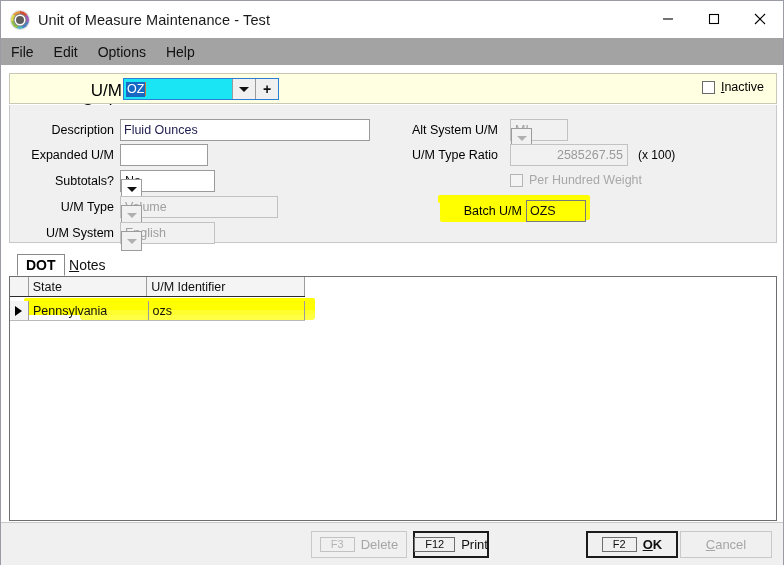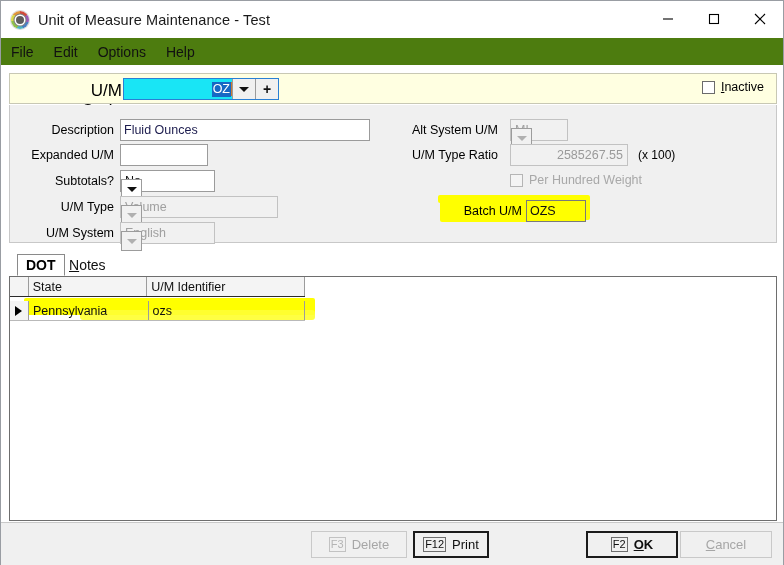--- a/index.html
+++ b/index.html
@@ -59,21 +59,21 @@
   }
   .win-btn{
     width:46px;height:36px;display:flex;align-items:center;justify-content:center;
     background:transparent;
   }
   .win-btn svg{display:block;}
 
   
   .menubar{
     position:absolute;left:0;top:37px;width:782px;height:27px;
-    background:#4d7c0f;
+    background:#a3a3a3;
     display:flex;align-items:center;
     padding-left:10px;box-sizing:border-box;
   }
   .menu-item{
     font-size:14px;color:#111111;
     padding:2px 11px 2px 0;margin-right:9px;
     white-space:nowrap;
   }
 
   
@@ -89,21 +89,21 @@
   }
   .umcode-combo{
     position:absolute;left:113px;top:4px;width:156px;height:22px;
     border:1px solid #2a7fd4;
     box-sizing:border-box;
     background:#19e5f5;
     display:flex;align-items:stretch;
   }
   .umcode-field{
     flex:1;position:relative;background:#19e5f5;
-    display:flex;align-items:center;padding-left:2px;justify-content:flex-end;
+    display:flex;align-items:center;padding-left:2px;
   }
   .umcode-val{
     background:#1668c4;color:#ffffff;font-size:12.5px;
     padding:0 1px;line-height:15px;
   }
   .umcode-caret{
     width:1px;height:14px;background:#cc7a33;margin-left:0px;
   }
   .cb-btn{
     width:22px;background:#f0f0f0;border-left:1px solid #9a9a9a;
@@ -232,21 +232,21 @@
   .btn{
     position:absolute;top:8px;height:27px;
     display:flex;align-items:center;justify-content:center;
     background:#f0f0f0;border:1px solid #9c9c9c;
     box-sizing:border-box;font-size:13px;color:#101010;
     gap:6px;
   }
   .btn.primary{border:2px solid #1b1b1b;}
   .btn.dis{color:#a6a6a6;border-color:#c9c9c9;}
   .fkey{
-    border:1px solid #6e6e6e;padding:0px 1px;font-size:11px;
+    border:1px solid #6e6e6e;padding:0px 10px;font-size:11px;
     line-height:13px;background:#f0f0f0;color:#101010;
     font-family:"Liberation Sans", sans-serif;
   }
   .btn.dis .fkey{border-color:#c2c2c2;color:#b4b4b4;}
 </style>
 </head>
 <body>
 
 <div class="window">
 

